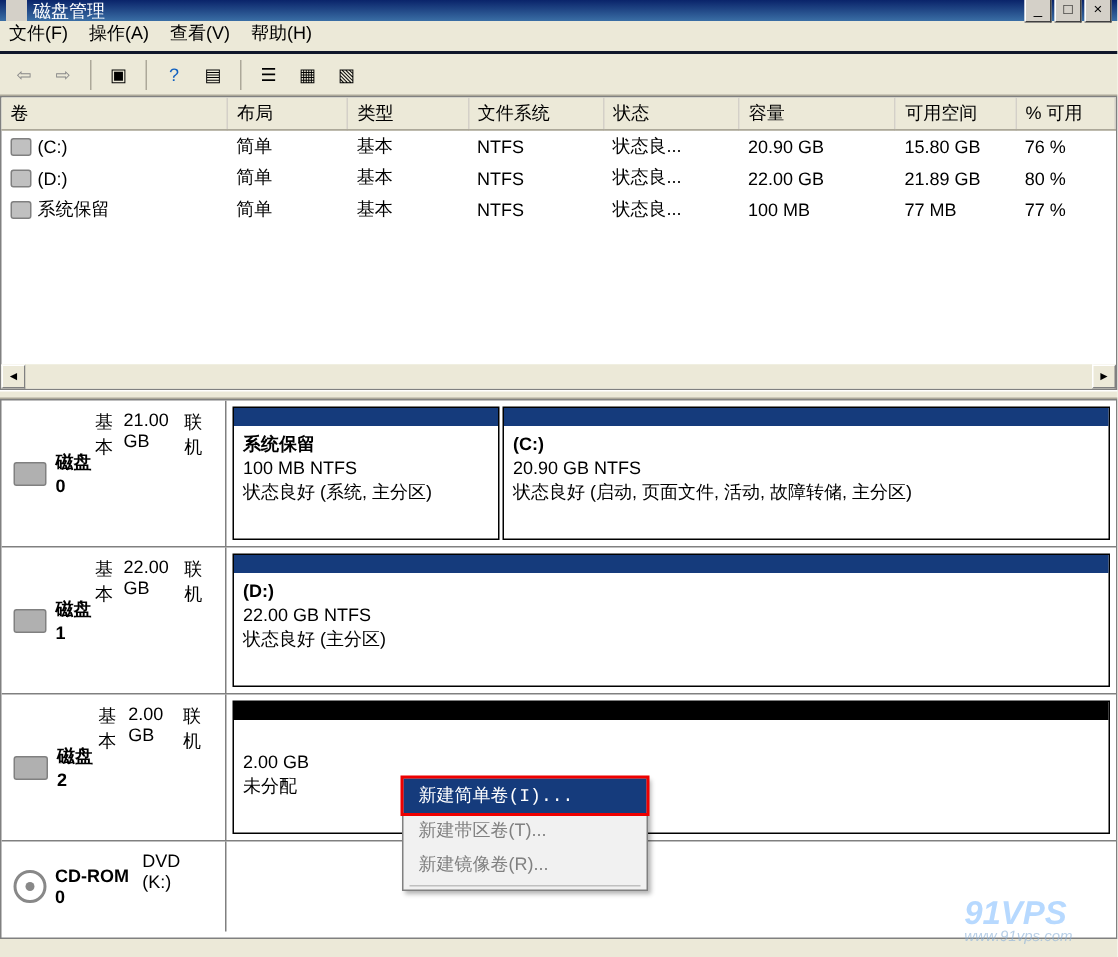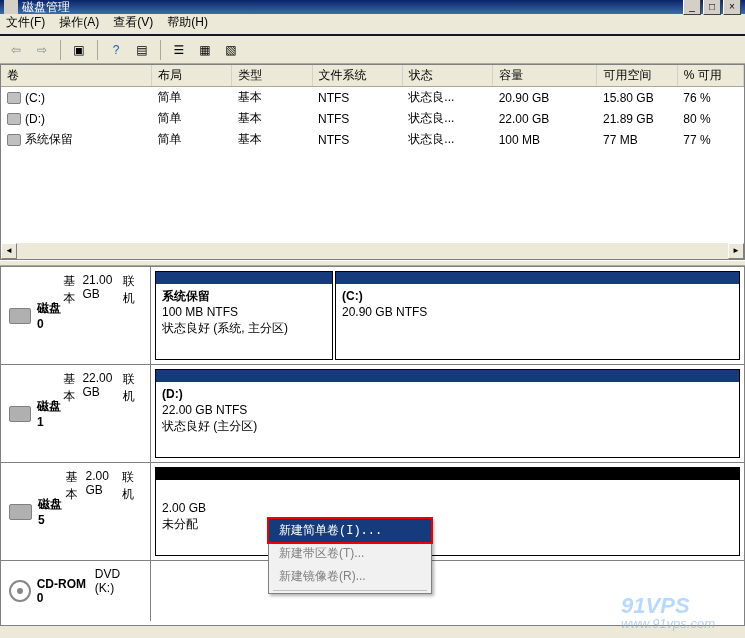--- a/index.html
+++ b/index.html
@@ -38,21 +38,21 @@
   .part.navy .stripe { background:#153b7c; }
   .part.black .stripe { background:#000; }
   .part .pbody { padding:4px 6px; font-size:12px; line-height:16px; }
   .part.flex { flex:1; }
   .contextmenu { position:absolute; top:518px; left:268px; width:164px; background:#f1f1f1; border:1px solid #808080; box-shadow:2px 2px 3px rgba(0,0,0,0.3); z-index:10; }
   .cmi { padding:3px 10px; font-size:12px; color:#808080; cursor:default; position:relative; }
   .cmi.enabled { color:#000;font-family:Liberation Mono, monospace; }
   .cmi.hl { background:#153b7c; color:#fff; outline:2px solid #e00; outline-offset:0; }
   .cmsep { height:1px; background:#c0c0c0; margin:2px 4px; }
   .watermark { position:absolute; bottom:8px; right:30px; color:#88c0ff; font-size:22px; font-style:italic; font-weight:bold; opacity:0.6; pointer-events:none; text-align:left; line-height:1; }
-  .watermark small { display:block; font-size:13px; color:#8ab0d8; font-weight:normal;font-style:italic; }
+  .watermark small { display:block; font-size:10px; color:#8ab0d8; font-weight:normal;font-style:italic; }
 </style>
 </head>
 <body>
 
 <div class="titlebar">
   <span class="icon"></span>
   <span class="titlebar-title">磁盘管理</span>
   <div class="winbtns">
     <div class="winbtn">_</div>
     <div class="winbtn">□</div>
@@ -166,20 +166,21 @@
           <b>系统保留</b><br>
           <span>100 MB NTFS</span><br>
           <span>状态良好 (系统, 主分区)</span>
         </div>
       </div>
       <div class="part navy flex">
         <div class="stripe"></div>
         <div class="pbody">
           <b>(C:)</b><br>
           <span>20.90 GB NTFS</span><br>
+          <span>状态良好 (启动, 页面文件, 活动, 故障转储, 主分区)</span>
         </div>
       </div>
     </div>
   </div>
 
   <div class="diskrow">
     <div class="diskhead">
       <div class="top">
           <span class="diskicon"></span>
           <b>磁盘 1</b>
@@ -197,21 +198,21 @@
           <span>状态良好 (主分区)</span>
         </div>
       </div>
     </div>
   </div>
 
   <div class="diskrow">
     <div class="diskhead">
       <div class="top">
           <span class="diskicon"></span>
-          <b>磁盘 5</b>
+          <b>磁盘 2</b>
         </div>
       <span>基本</span>
       <span>2.00 GB</span>
       <span>联机</span>
     </div>
     <div class="diskbody">
       <div class="part black flex">
         <div class="stripe"></div>
         <div class="pbody">
           <br>

